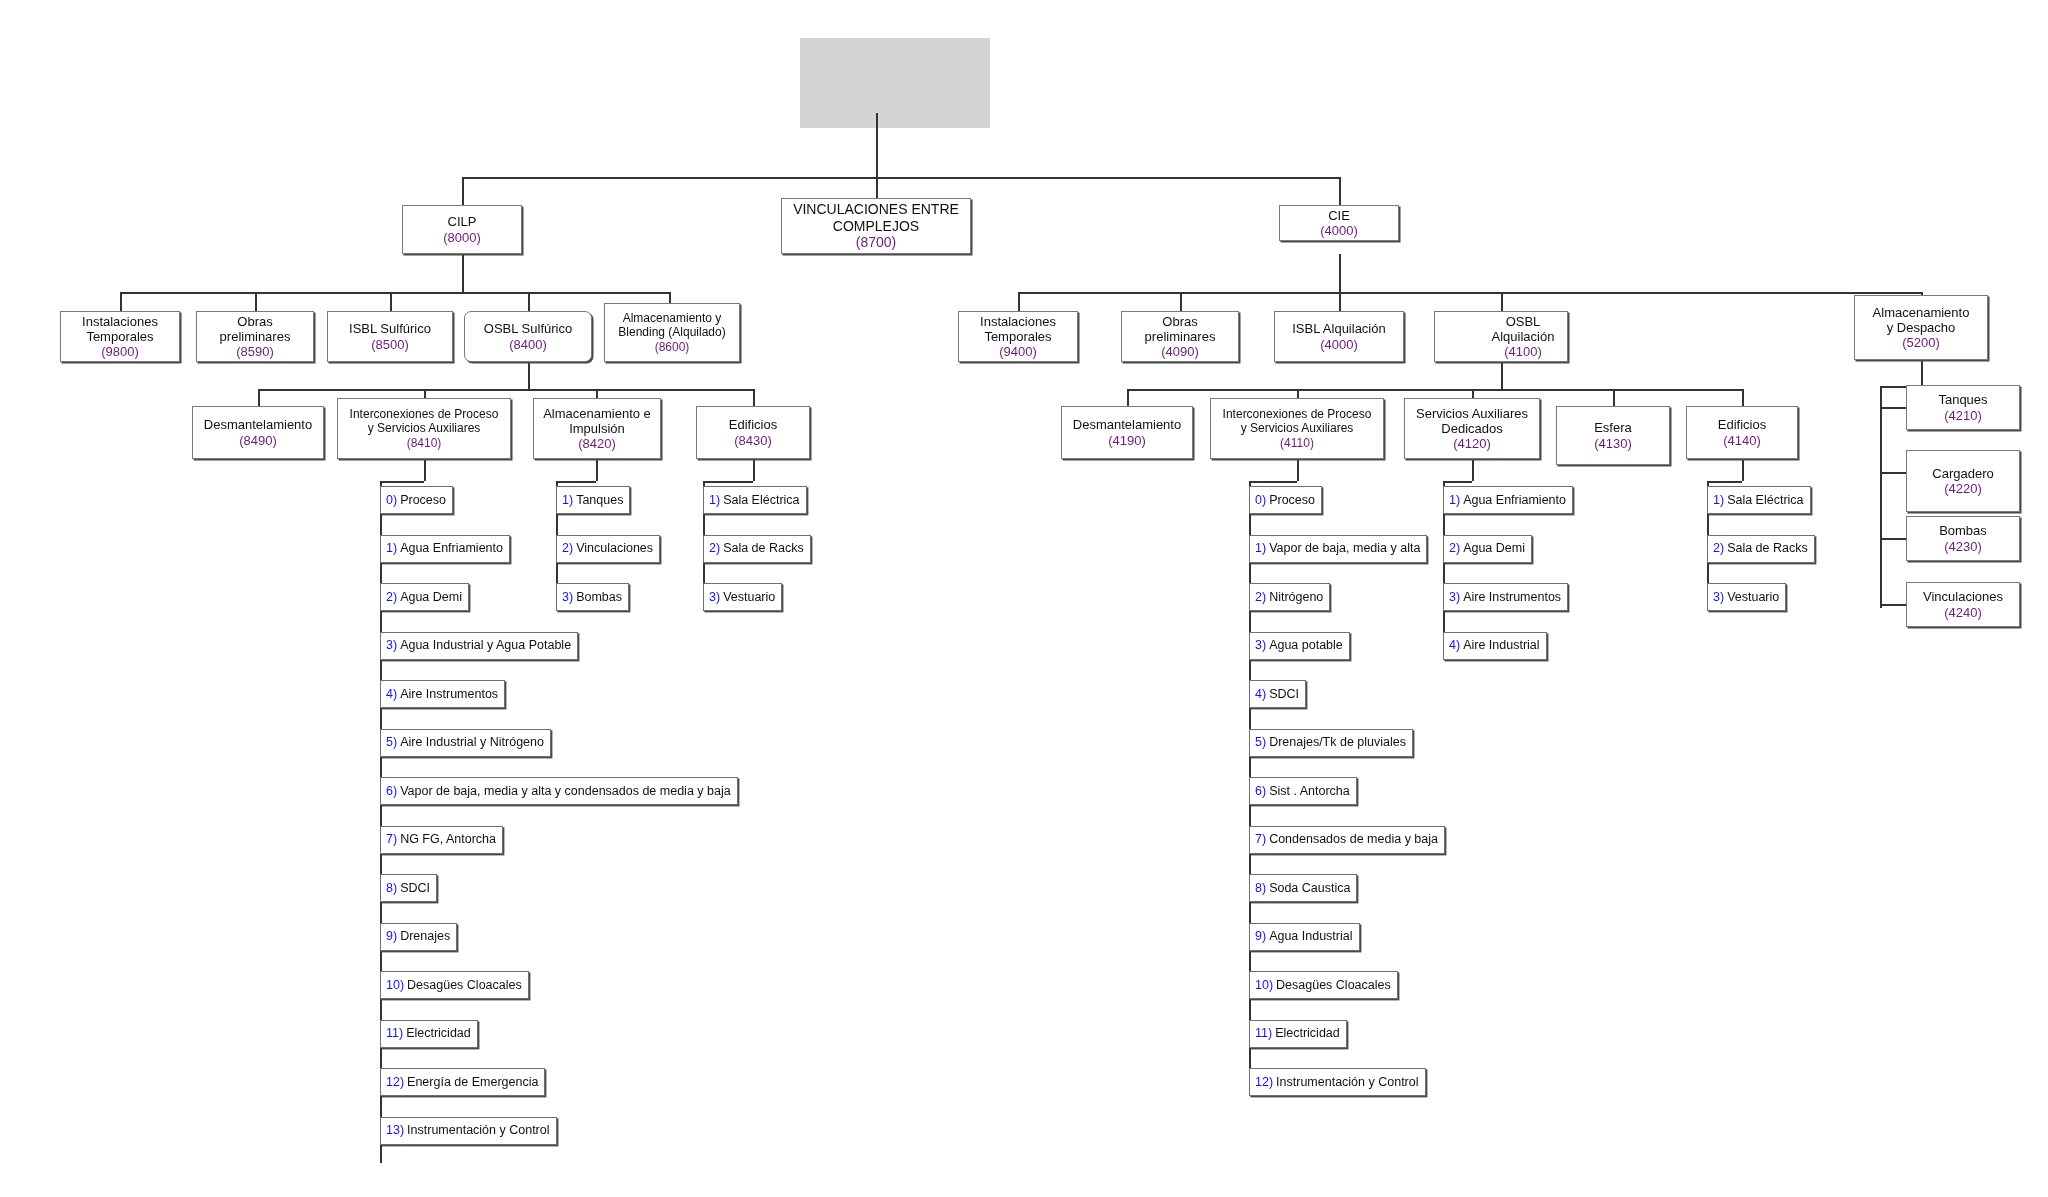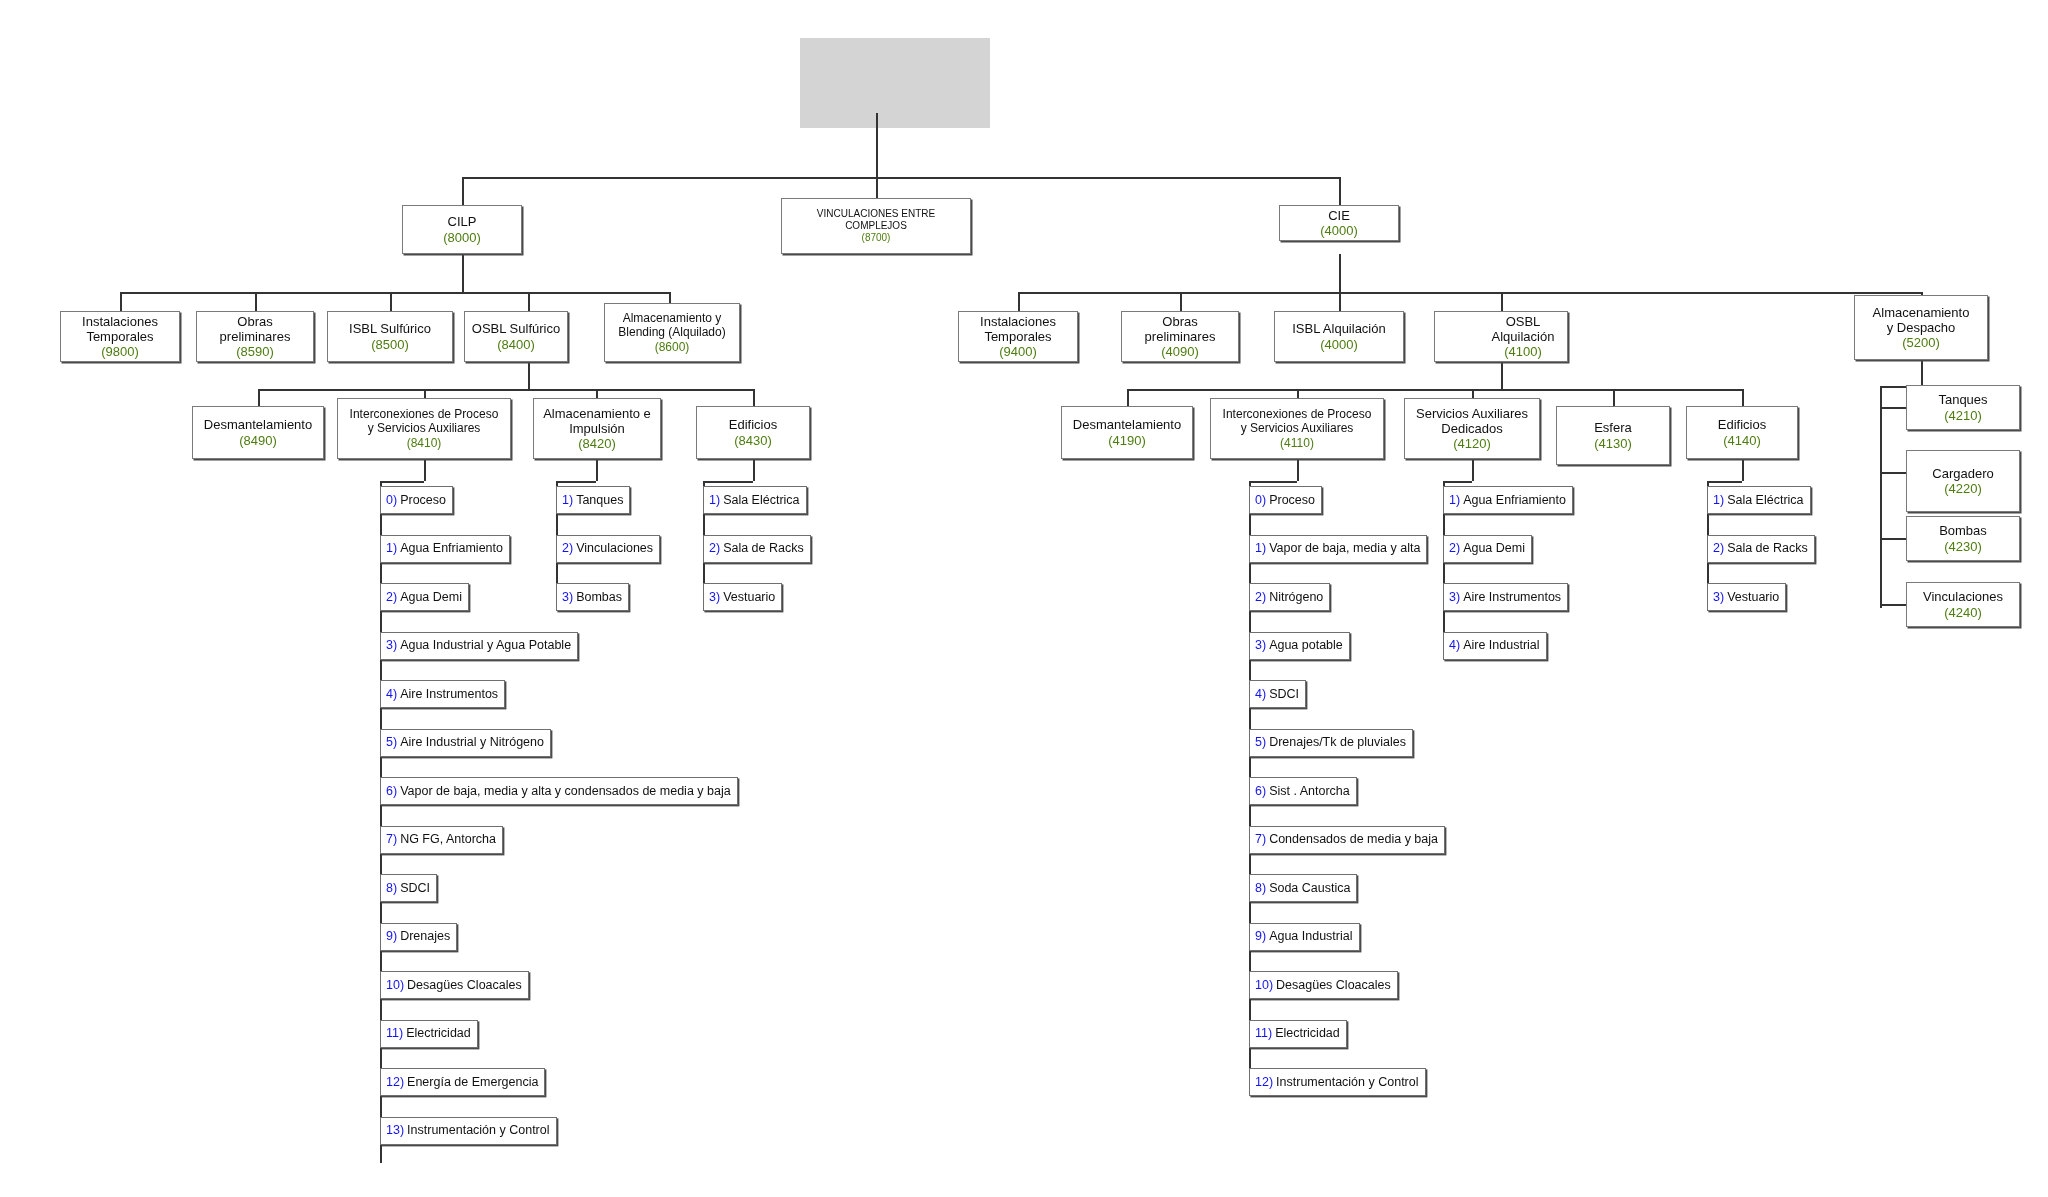--- a/index.html
+++ b/index.html
@@ -28,21 +28,21 @@
     justify-content: center;
     text-align: center;
     color: #111111;
     font-size: 13px;
     line-height: 1.18;
     padding: 2px 4px;
     z-index: 5;
     box-shadow: 1.5px 1.5px 0 #4a4a4a;
   }
   .node .ttl { display: block; white-space: pre-line; }
-  .node .code { color: #4d7c0f; display: block; }
+  .node .code { color: #701a75; display: block; }
 
   
   .node.root {
     border: 1.5px solid #6b6b6b;
     outline: 2px solid #6b6b6b;
     outline-offset: 2px;
     font-size: 13.5px;
   }
   .rootshadow {
     position: absolute;
@@ -153,21 +153,21 @@
   <div class="hline" style="left:1880px; top:538px; width:26px;"></div>
   <div class="hline" style="left:1880px; top:604px; width:26px;"></div>
 
   <div class="rootshadow" style="left:800px; top:38px; width:190px; height:90px;"></div>
 
   <div class="node" style="left:402px; top:205px; width:120px; height:49px;">
     <span class="ttl">CILP</span>
     <span class="code">(8000)</span>
   </div>
 
-  <div class="node" style="left:781px; top:198px; width:190px; height:56px; font-size:10px;">
+  <div class="node" style="left:781px; top:198px; width:190px; height:56px; font-size:14px;">
     <span class="ttl">VINCULACIONES ENTRE
 COMPLEJOS</span>
     <span class="code">(8700)</span>
   </div>
 
   <div class="node" style="left:1279px; top:205px; width:120px; height:36px;">
     <span class="ttl">CIE</span>
     <span class="code">(4000)</span>
   </div>
 
@@ -178,21 +178,21 @@
   </div>
   <div class="node" style="left:196px; top:311px; width:118px; height:51px;">
     <span class="ttl">Obras
 preliminares</span>
     <span class="code">(8590)</span>
   </div>
   <div class="node" style="left:327px; top:311px; width:126px; height:51px;">
     <span class="ttl">ISBL Sulfúrico</span>
     <span class="code">(8500)</span>
   </div>
-  <div class="node" style="left:464px; top:311px; width:104px; height:51px;">
+  <div class="node" style="left:464px; top:311px; width:128px; height:51px;border-radius:7px;">
     <span class="ttl">OSBL Sulfúrico</span>
     <span class="code">(8400)</span>
   </div>
   <div class="node" style="left:604px; top:303px; width:136px; height:59px; font-size:12px;">
     <span class="ttl">Almacenamiento y
 Blending (Alquilado)</span>
     <span class="code">(8600)</span>
   </div>
 
   <div class="node" style="left:958px; top:311px; width:120px; height:51px;">

